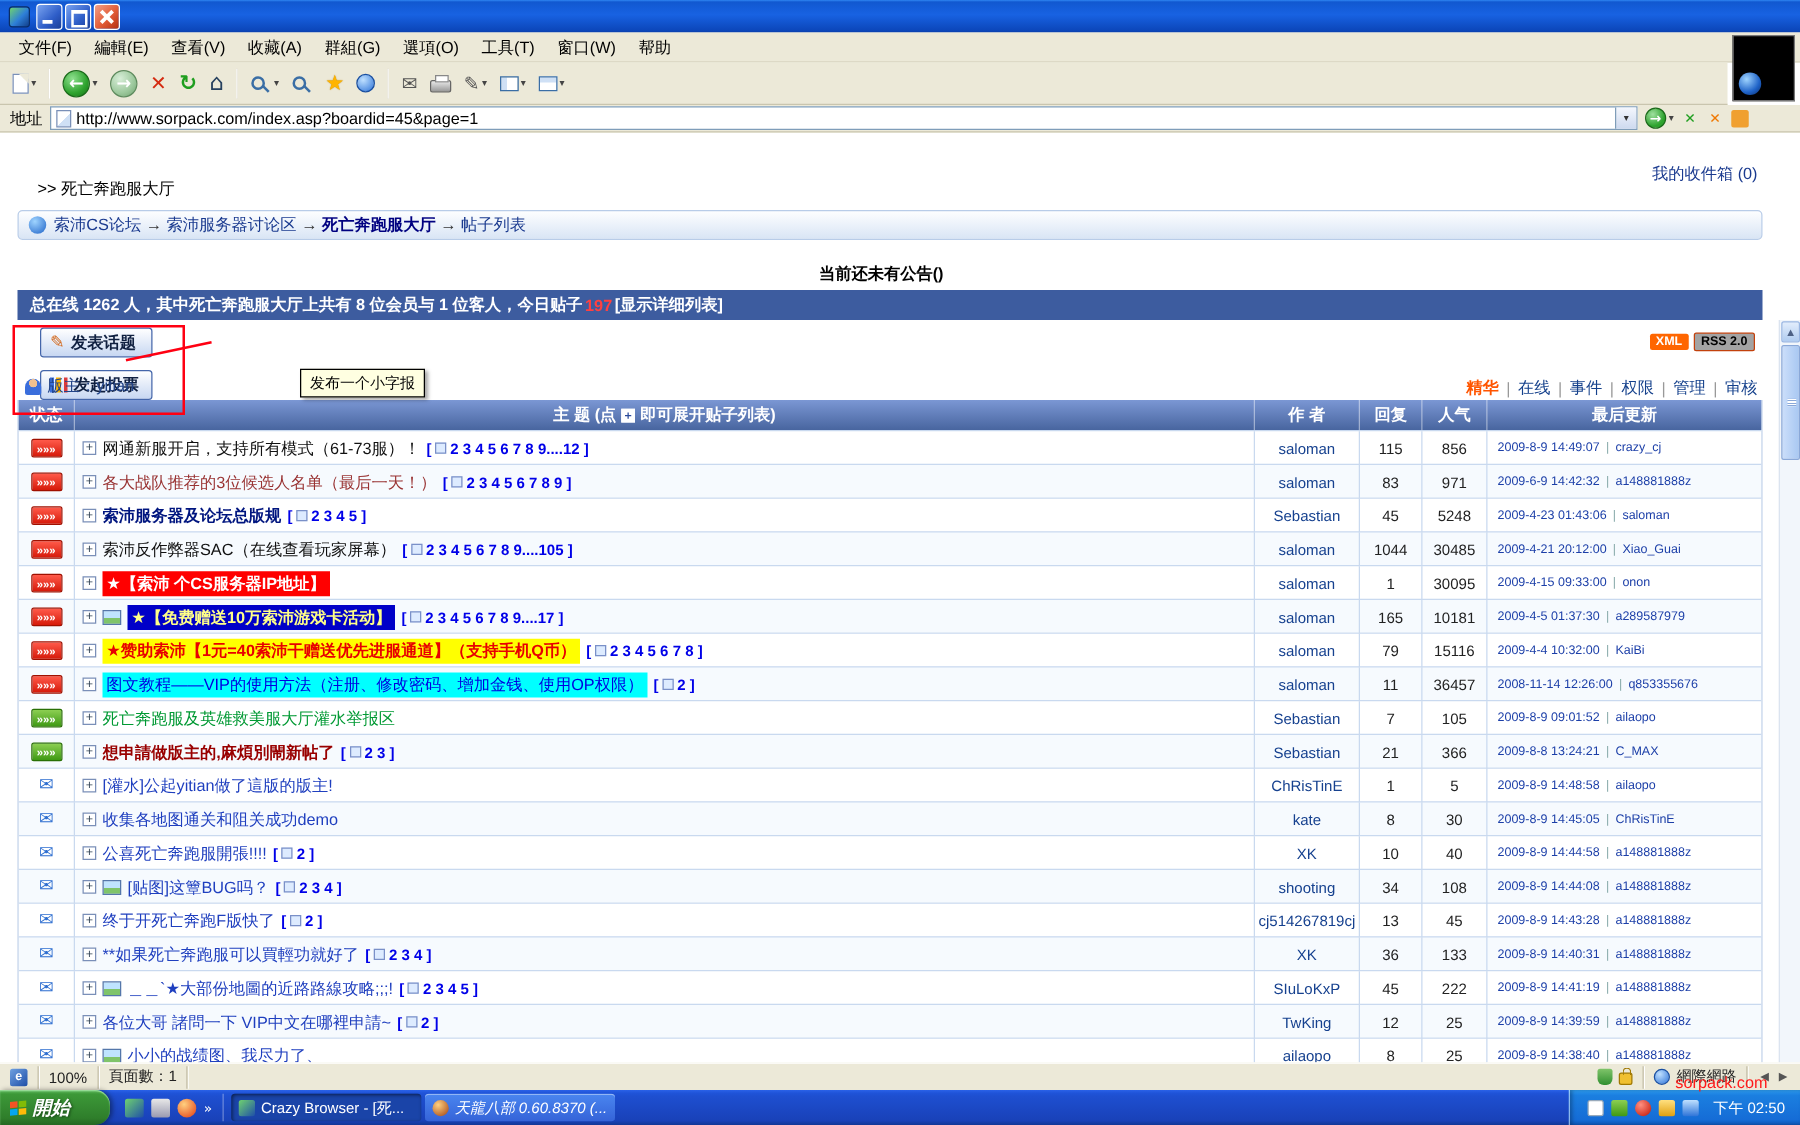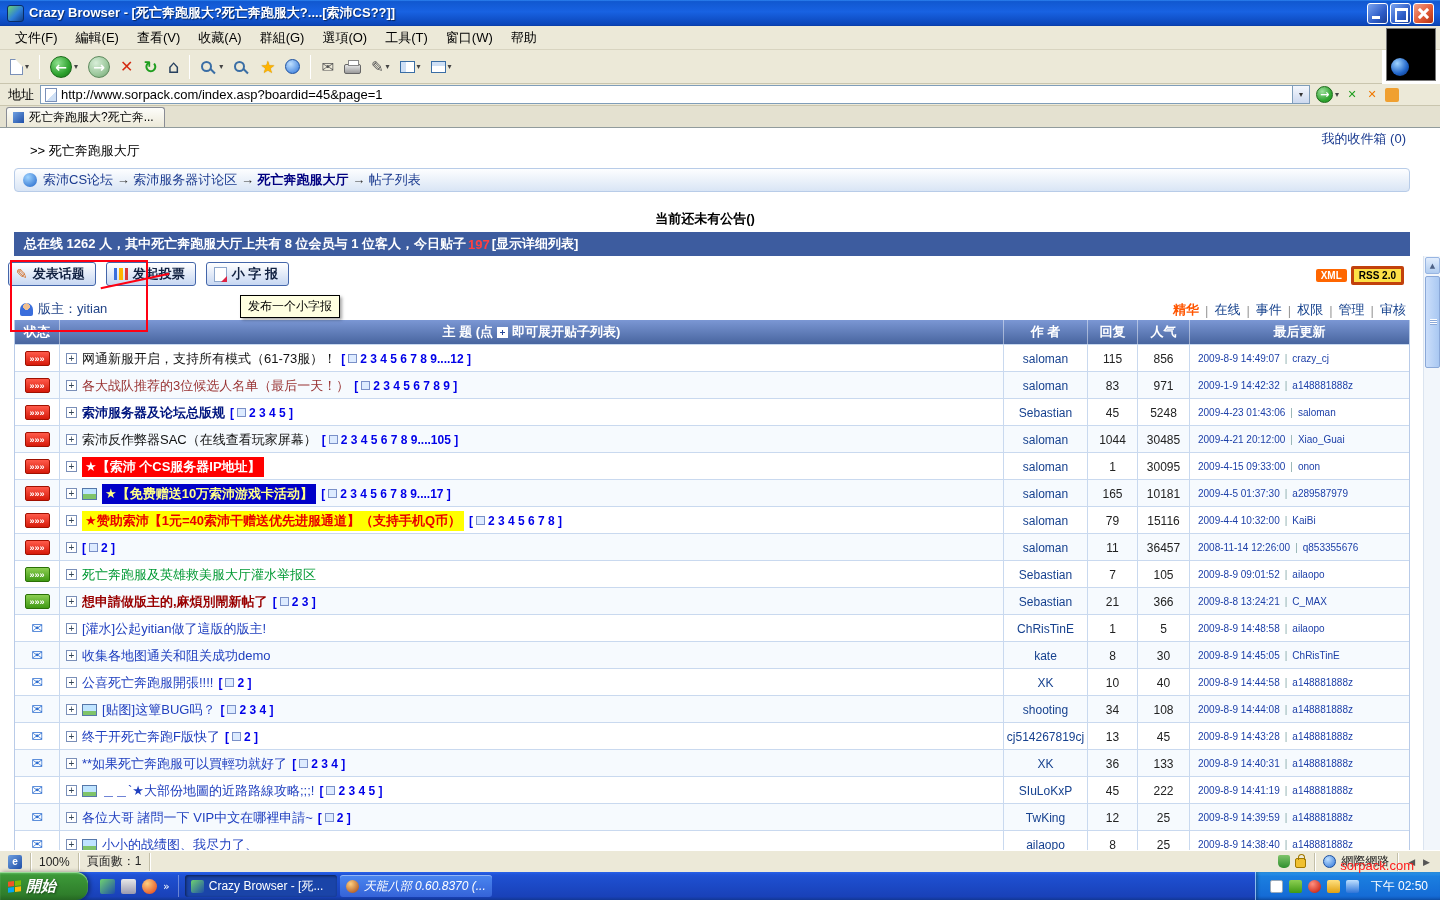--- a/index.html
+++ b/index.html
@@ -92,31 +92,31 @@
   .page-title{position:absolute;left:30px;top:14px;color:#000;}
   .inbox{position:absolute;right:34px;top:2px;color:#1a3a8f;}
   .crumb-bar{position:absolute;left:14px;right:30px;top:40px;height:24px;border:1px solid #b8cce8;border-radius:4px;
     background:linear-gradient(180deg,#fdfeff,#d9e5f5);display:flex;align-items:center;gap:6px;padding:0 8px;}
   .crumb-ico{width:14px;height:14px;border-radius:50%;background:radial-gradient(circle at 35% 30%,#9fd4ff,#1f63c8);}
   .bc-item{color:#1a3a8f;} .bc-item.bold{font-weight:bold;color:#000080;} .bc-sep{color:#333;}
   .notice{position:absolute;left:0;right:30px;top:82px;text-align:center;font-weight:bold;color:#000;}
   .online-bar{position:absolute;left:14px;right:30px;top:104px;height:24px;background:#3d5c9f;color:#fff;font-weight:bold;
     display:flex;align-items:center;padding:0 10px;}
   .online-red{color:#ff4040;margin:0 2px;}
-  .btn-row{position:absolute;left:8px;top:134px;display:flex;gap:10px;}
+  .btn-row{position:absolute;left:32px;top:134px;display:flex;gap:10px;flex-direction:column;}
   .act-btn{display:inline-flex;align-items:center;gap:5px;height:24px;padding:0 10px 0 7px;border:1px solid #4466aa;border-radius:3px;
     background:linear-gradient(180deg,#ffffff,#c7d7f2);font-weight:bold;color:#102040;}
   .bi-pencil::before{content:"✎";color:#d2691e;font-size:14px;font-family:"DejaVu Sans",sans-serif;}
   .bi-chart{width:14px;height:12px;display:inline-block;
     background:linear-gradient(90deg,#3a6edc 0 3px,transparent 3px 5px,#ffb400 5px 9px,transparent 9px 11px,#dc3a3a 11px 14px);}
   .bi-note{width:13px;height:15px;background:#fff;border:1px solid #8fa8cc;display:inline-block;position:relative;}
   .bi-note::after{content:"";position:absolute;right:-1px;bottom:-1px;border:3px solid;border-color:transparent #d24 #d24 transparent;}
   .rss-wrap{position:absolute;right:36px;top:138px;display:flex;gap:4px;align-items:center;}
   .xml-badge{background:#f60;color:#fff;font-size:10px;font-weight:bold;padding:1px 5px;border-radius:2px;}
-  .rss-badge{background:#fde047;color:#000;font-size:10px;font-weight:bold;border:3px solid #c2410c;padding:1px 5px;border-radius:2px;}
+  .rss-badge{background:#a3a3a3;color:#000;font-size:10px;font-weight:bold;border:1px solid #c2410c;padding:1px 5px;border-radius:2px;}
   .mod-row{position:absolute;left:20px;top:172px;display:flex;align-items:center;gap:5px;color:#224488;}
   .person-ico{width:13px;height:13px;border-radius:50% 50% 2px 2px;background:radial-gradient(circle at 50% 28%,#f0c090 28%,#3a6edc 30%);}
   .tooltip{position:absolute;left:240px;top:167px;background:#ffffe1;border:1px solid #000;padding:2px 7px;font-size:12px;
     box-shadow:2px 2px 3px rgba(0,0,0,.35);z-index:4;}
   .quick-links{position:absolute;right:34px;top:173px;display:flex;gap:6px;align-items:center;}
   .ql{color:#15418c;} .ql.accent{color:#ff5500;font-weight:bold;} .ql-sep{color:#999;}
   .red-box{position:absolute;left:10px;top:132px;width:138px;height:72px;border:2px solid #ff0012;z-index:5;pointer-events:none;}
   .red-line{position:absolute;left:100px;top:152px;width:70px;height:0;border-top:2px solid #ff0012;transform:rotate(-12deg);z-index:5;pointer-events:none;}
 
   
@@ -216,21 +216,20 @@
   .tr4{background:linear-gradient(#ffe080,#e0a010);} .tr5{background:linear-gradient(#bfe0ff,#2e74d8);}
   .clock{font-size:12px;margin-left:6px;white-space:nowrap;}
 </style>
 </head>
 <body>
 
 <div class="screen" data-interactable="false">
 
   <div class="titlebar" data-interactable="false">
     <span class="app-ico" data-interactable="false"></span>
-    <span class="title-text" data-interactable="false">Crazy Browser - [死亡奔跑服大?死亡奔跑服大?....[索沛CS??]]</span>
     <span class="win-btns" data-interactable="false">
       <span class="wb wb-min" data-interactable="true"></span>
       <span class="wb wb-max" data-interactable="true"></span>
       <span class="wb wb-close" data-interactable="true"></span>
     </span>
   </div>
 
   <div class="menubar" data-interactable="false">
     <span class="menu-items" data-interactable="false"><span class="menu-item" data-interactable="true">文件(F)</span><span class="menu-item" data-interactable="true">編輯(E)</span><span class="menu-item" data-interactable="true">查看(V)</span><span class="menu-item" data-interactable="true">收藏(A)</span><span class="menu-item" data-interactable="true">群組(G)</span><span class="menu-item" data-interactable="true">選項(O)</span><span class="menu-item" data-interactable="true">工具(T)</span><span class="menu-item" data-interactable="true">窗口(W)</span><span class="menu-item" data-interactable="true">帮助</span></span>
   </div>
@@ -305,26 +304,20 @@
     </span>
     <span class="go-btn" data-interactable="true">
         <span class="go-circ glyph" data-interactable="false">→</span>
         <span class="caret glyph" data-interactable="false">▾</span>
       </span>
     <span class="mini-ico mi-green glyph" data-interactable="true">✕</span>
     <span class="mini-ico mi-orange glyph" data-interactable="true">✕</span>
     <span class="mini-ico mi-osq" data-interactable="true"></span>
   </div>
 
-  <div class="tabbar" data-interactable="false">
-    <div class="tab" data-interactable="true">
-      <span class="tab-ico" data-interactable="false"></span>
-      <span class="tab-label" data-interactable="false">死亡奔跑服大?死亡奔...</span>
-    </div>
-  </div>
 
   <div class="content" data-interactable="false">
     <span class="page-title" data-interactable="false">&gt;&gt; 死亡奔跑服大厅</span>
     <span class="inbox" data-interactable="true">我的收件箱 (0)</span>
 
     <div class="crumb-bar" data-interactable="false">
       <span class="crumb-ico" data-interactable="false"></span>
       <span class="crumb-items" data-interactable="false"><span class="bc-item" data-interactable="true">索沛CS论坛</span><span class="bc-sep" data-interactable="false"> → </span><span class="bc-item" data-interactable="true">索沛服务器讨论区</span><span class="bc-sep" data-interactable="false"> → </span><span class="bc-item bold" data-interactable="true">死亡奔跑服大厅</span><span class="bc-sep" data-interactable="false"> → </span><span class="bc-item" data-interactable="true">帖子列表</span></span>
     </div>
 
@@ -430,21 +423,21 @@
                 <span class="pg-ico" data-interactable="false"></span>
                 <span data-interactable="false">2 3 4 5 6 7 8 9 ]</span>
               </span>
             </div>
             <div class="cell c-author" data-interactable="false">
               <span class="author" data-interactable="true">saloman</span>
             </div>
             <div class="cell c-replies" data-interactable="false">83</div>
             <div class="cell c-views" data-interactable="false">971</div>
             <div class="cell c-updated" data-interactable="false">
-              <span class="upd-date" data-interactable="false">2009-1-9 14:42:32</span>
+              <span class="upd-date" data-interactable="false">2009-6-9 14:42:32</span>
               <span class="upd-sep" data-interactable="false">|</span>
               <span class="upd-user" data-interactable="true">a148881888z</span>
             </div>
           </div>
           <div class="row" data-interactable="false">
             <div class="cell c-status" data-interactable="false">
               <span class="ico-hot" data-interactable="false">»»»</span>
             </div>
             <div class="cell c-title" data-interactable="false">
               <span class="expand" data-interactable="true">+</span>
@@ -557,20 +550,21 @@
               <span class="upd-sep" data-interactable="false">|</span>
               <span class="upd-user" data-interactable="true">KaiBi</span>
             </div>
           </div>
           <div class="row alt" data-interactable="false">
             <div class="cell c-status" data-interactable="false">
               <span class="ico-hot" data-interactable="false">»»»</span>
             </div>
             <div class="cell c-title" data-interactable="false">
               <span class="expand" data-interactable="true">+</span>
+              <span class="topic t-cyanbg" data-interactable="true">图文教程——VIP的使用方法（注册、修改密码、增加金钱、使用OP权限）</span>
               <span class="pages" data-interactable="true">
                 <span data-interactable="false">[</span>
                 <span class="pg-ico" data-interactable="false"></span>
                 <span data-interactable="false">2 ]</span>
               </span>
             </div>
             <div class="cell c-author" data-interactable="false">
               <span class="author" data-interactable="true">saloman</span>
             </div>
             <div class="cell c-replies" data-interactable="false">11</div>

